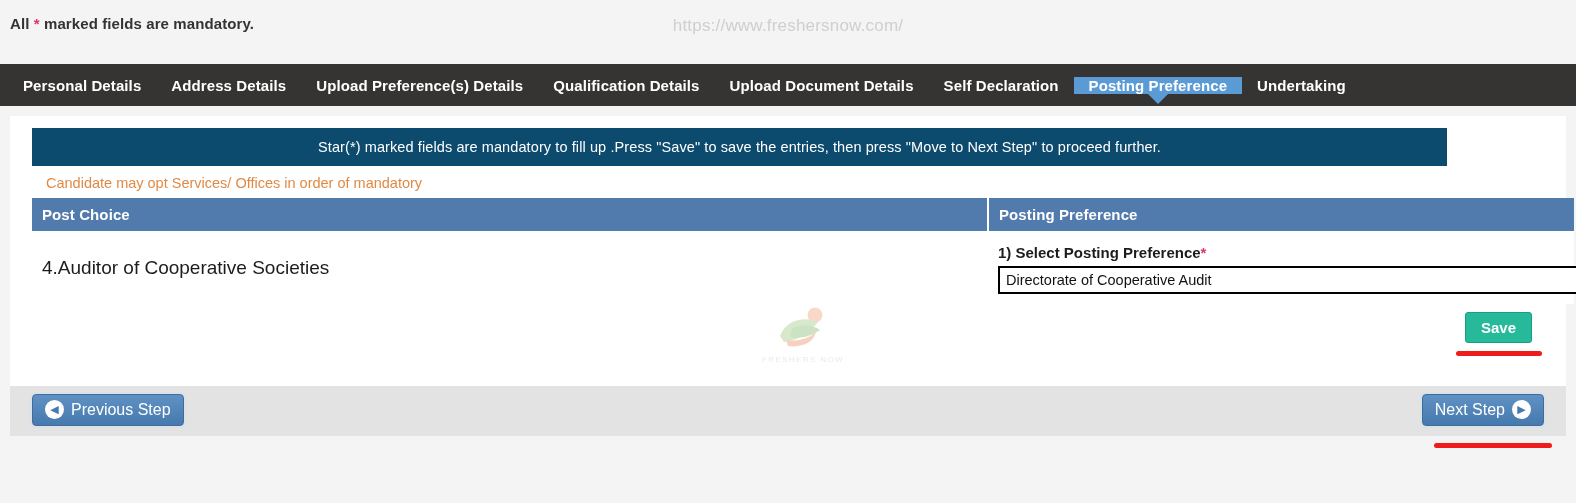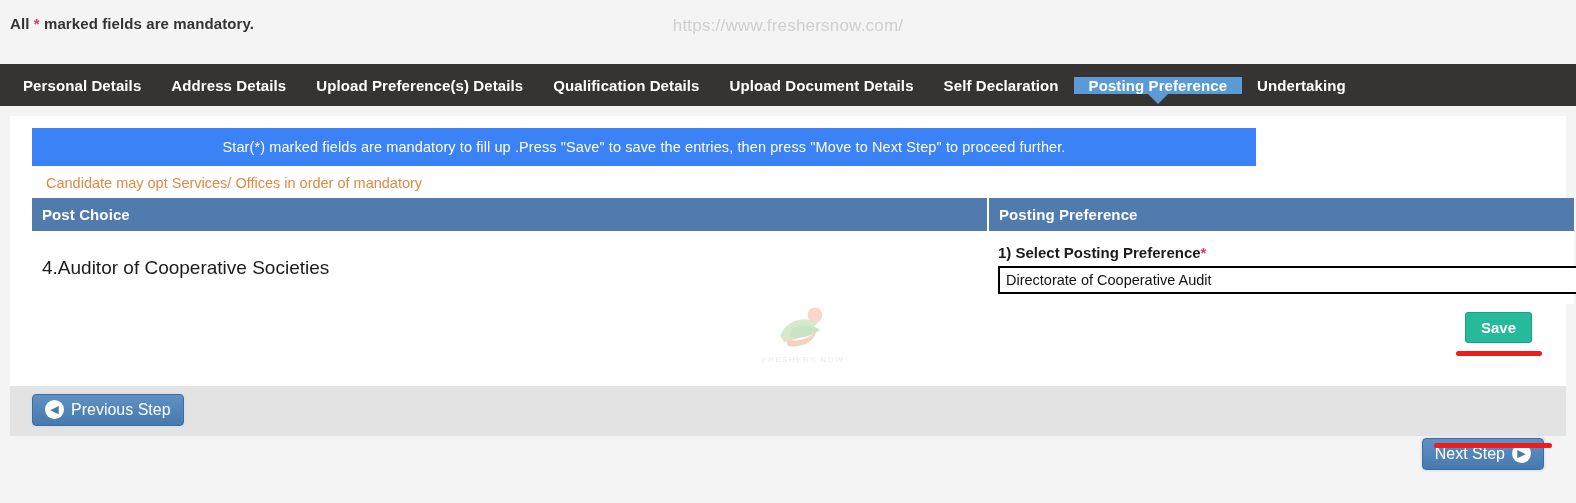--- a/index.html
+++ b/index.html
@@ -79,27 +79,27 @@
     padding: 10px 10px 0 10px;
     background: #f4f4f4;
   }
   .panel {
     background: #ffffff;
     padding: 10px 10px 0 10px;
     position: relative;
   }
 
   .alert-success {
-    background: #3b82f6;
+    background: #0c4a6e;
     color: #ffffff;
     font-size: 14.5px;
     text-align: center;
     padding: 11px 6px;
     margin: 2px 0 0 12px;
-    width: 1224px;
+    width: 1415px;
     letter-spacing: .1px;
   }
 
   .hint {
     color: #e08a45;
     font-size: 14.5px;
     padding: 9px 0 7px 26px;
   }
 
   
@@ -232,21 +232,21 @@
     color: #ffffff;
     font-size: 16px;
     padding: 5px 12px 6px 12px;
     display: flex;
     align-items: center;
     gap: 7px;
     cursor: pointer;
     box-shadow: 0 0 0 2px rgba(210,225,240,.5);
   }
   .btn-prev { left: 22px; }
-  .btn-next { right: 22px; margin-top: 44px; }
+  .btn-next { right: 22px; }
   .circ {
     width: 19px; height: 19px;
     border-radius: 50%;
     background: #ffffff;
     color: #4679ad;
     font-size: 11px;
     display: flex; align-items: center; justify-content: center;
     line-height: 1;
   }
   .next-underline {

